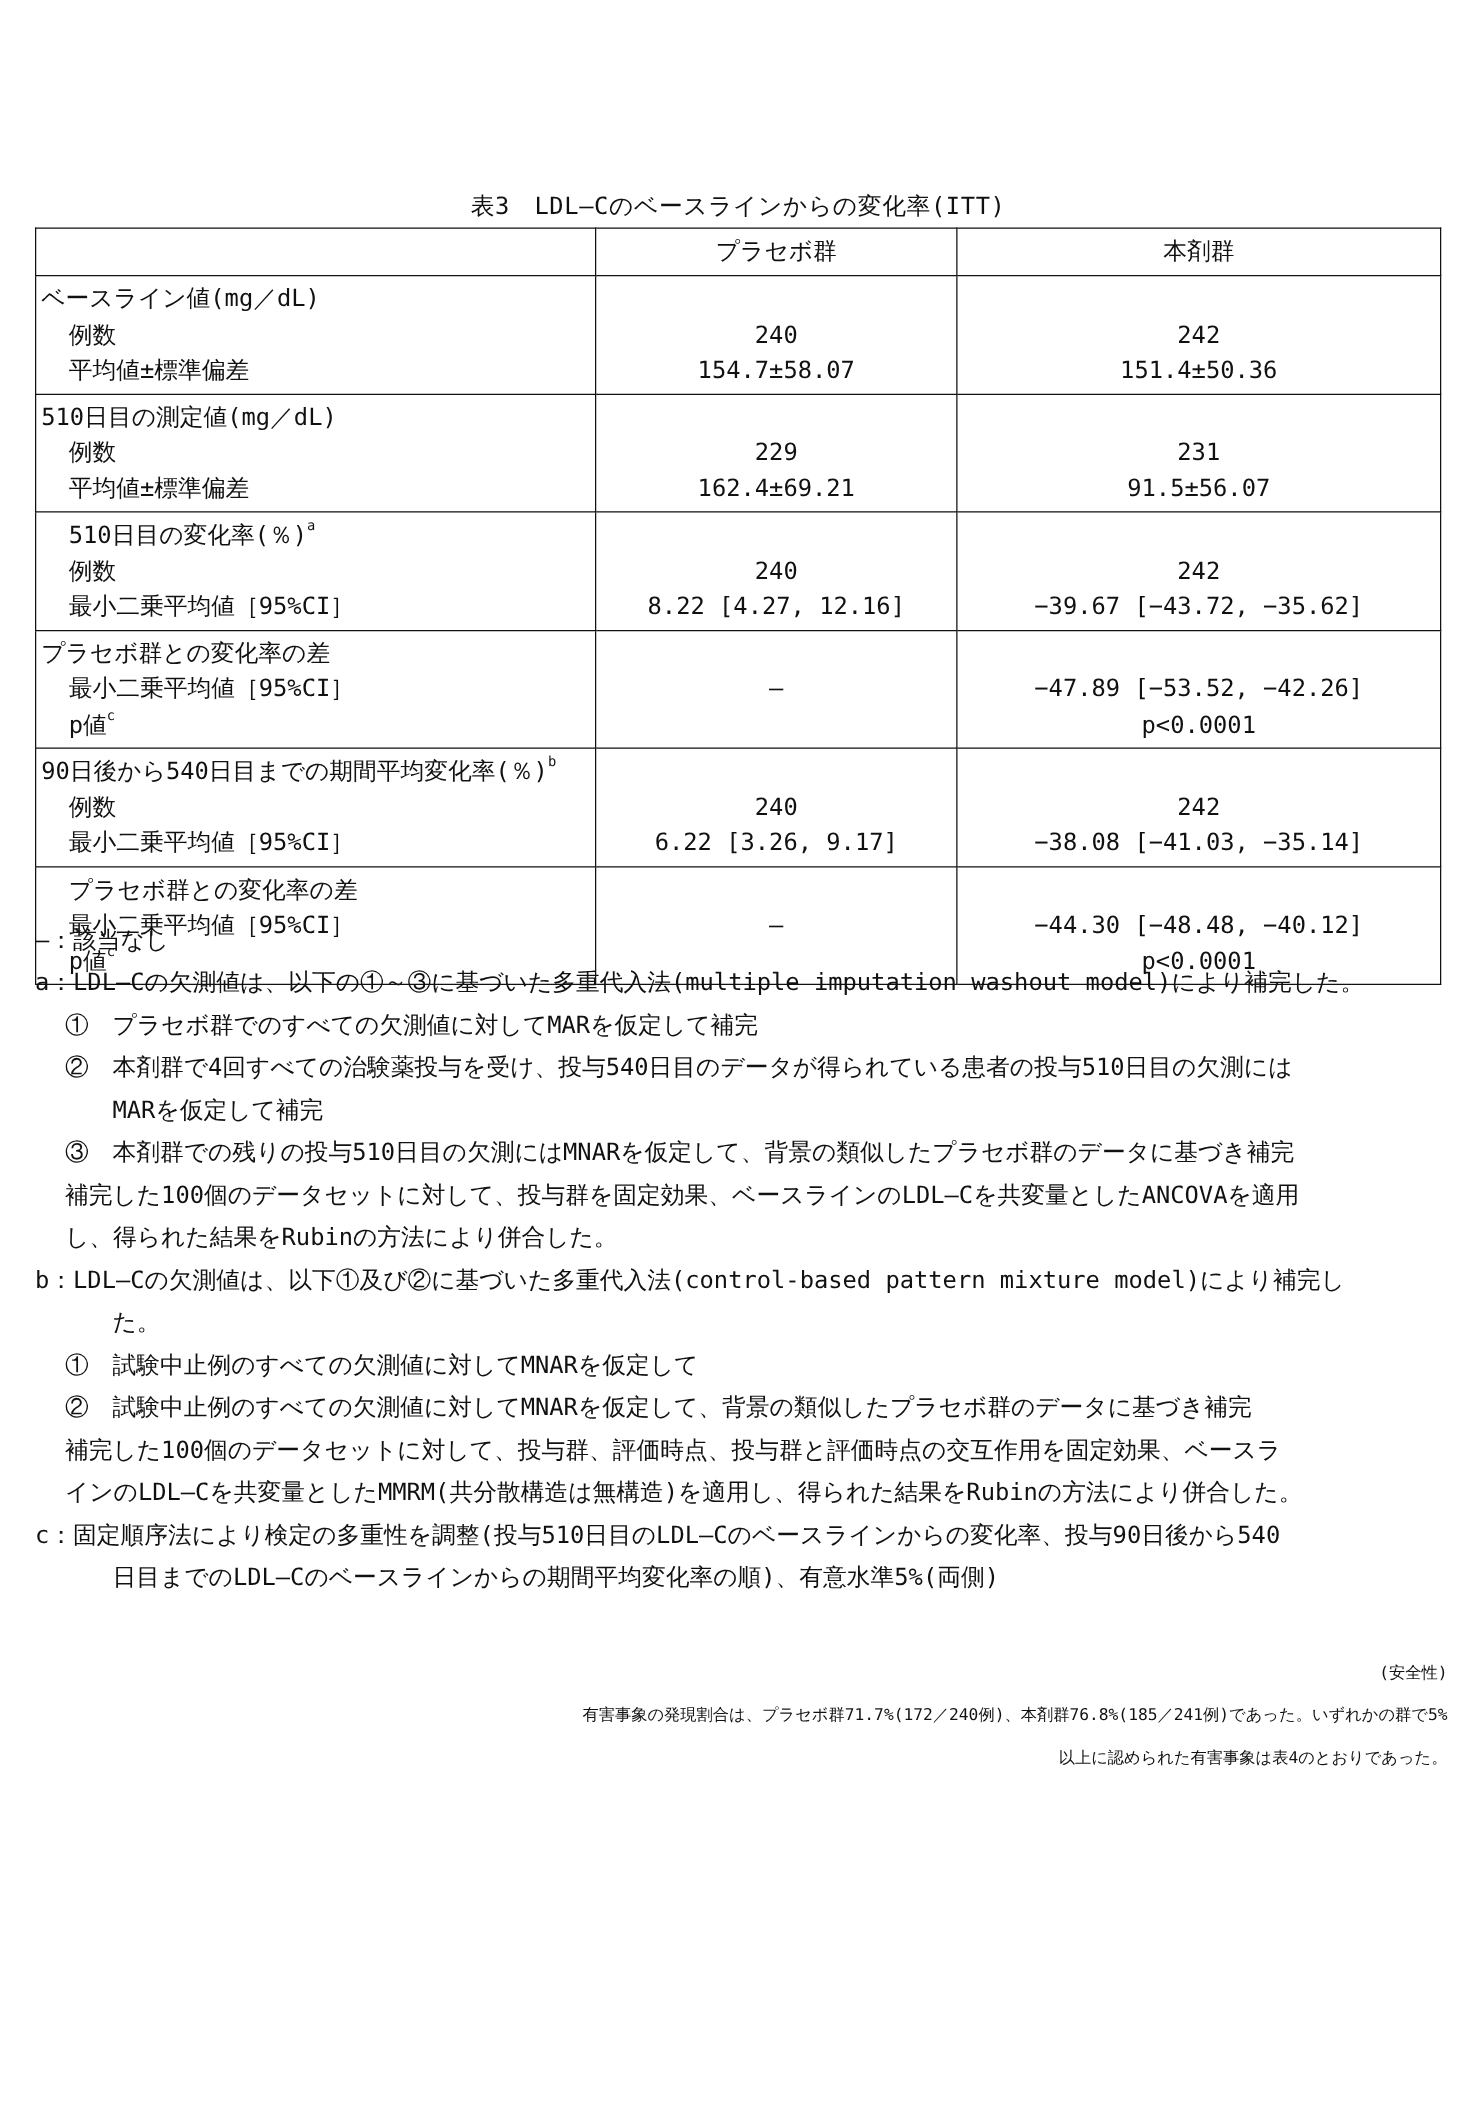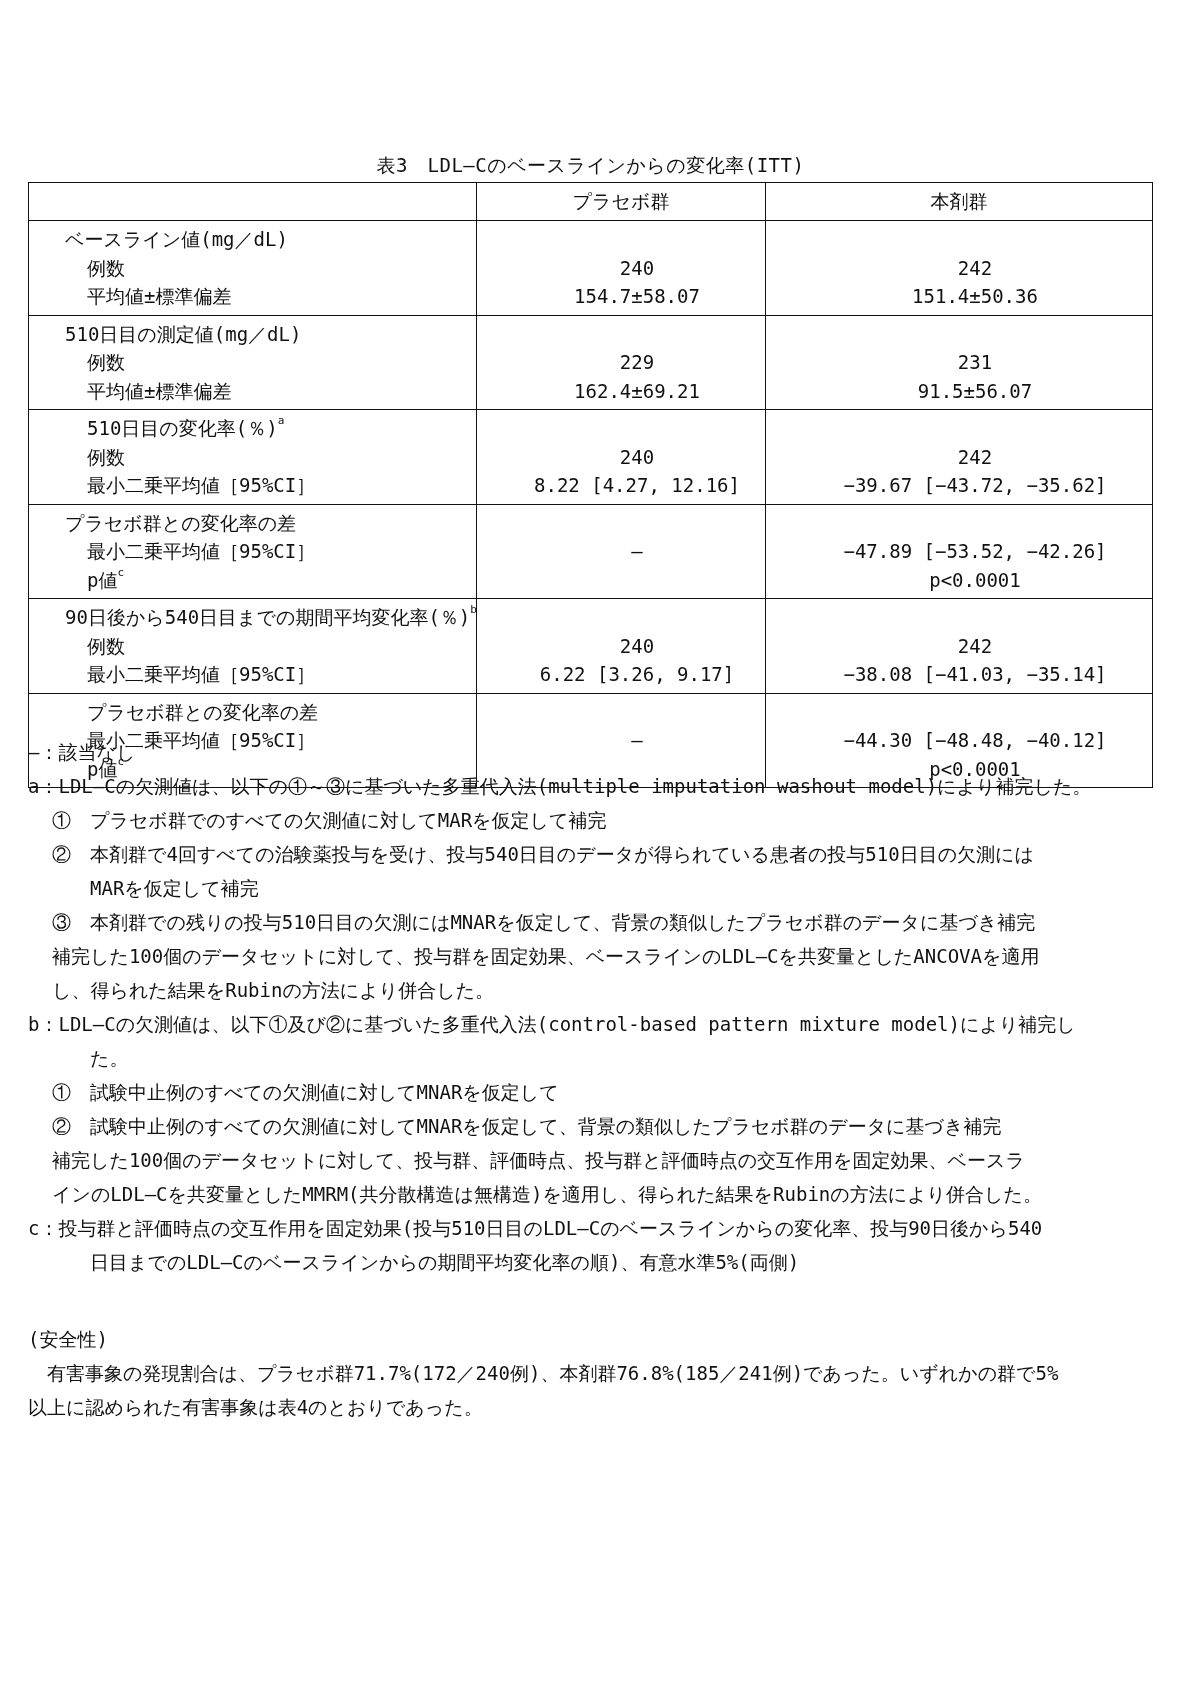--- a/index.html
+++ b/index.html
@@ -18,33 +18,33 @@
     border-collapse:collapse; table-layout:fixed;
   }
   table.main td, table.main th {
     border:1.5px solid #111; font-weight:normal; vertical-align:top;
     padding:4px; font-size:19px; line-height:28.5px;
   }
   table.main th { height:29px; text-align:center; line-height:29px; }
   td.label { padding-left:12px; }
   td.val { text-align:center; }
   .indent { padding-left:22px; display:block; }
-  .line { display:block; height:28.5px; white-space:nowrap;margin-left:32px; }
+  .line { display:block; height:28.5px; white-space:nowrap; }
   sup { font-size:11px; vertical-align:top; line-height:14px; }
   .notes {
     position:absolute; left:28px; top:735px; width:1130px;
     font-size:19px; line-height:34px;
   }
   .notes .row { white-space:nowrap; display:block; }
   .i1 { padding-left:24px; }
   .i2 { padding-left:62px; }
   .i3 { padding-left:24px; }
   .safety {
     position:absolute; left:28px; top:1322px; width:1130px;
-    font-size:19px; line-height:34px;
+    font-size:13px; line-height:34px;text-align:right;
   }
   .safety .row { display:block; white-space:nowrap; }
 </style>
 </head>
 <body>
 
 <div class="page">
 
   <div class="title">表3　LDL―Cのベースラインからの変化率(ITT)</div>
 
@@ -179,21 +179,21 @@
     <span class="row i2">MARを仮定して補完</span>
     <span class="row i1">③　本剤群での残りの投与510日目の欠測にはMNARを仮定して、背景の類似したプラセボ群のデータに基づき補完</span>
     <span class="row i3">補完した100個のデータセットに対して、投与群を固定効果、ベースラインのLDL―Cを共変量としたANCOVAを適用</span>
     <span class="row i3">し、得られた結果をRubinの方法により併合した。</span>
     <span class="row">b：LDL―Cの欠測値は、以下①及び②に基づいた多重代入法(control‑based pattern mixture model)により補完し</span>
     <span class="row i2">た。</span>
     <span class="row i1">①　試験中止例のすべての欠測値に対してMNARを仮定して</span>
     <span class="row i1">②　試験中止例のすべての欠測値に対してMNARを仮定して、背景の類似したプラセボ群のデータに基づき補完</span>
     <span class="row i3">補完した100個のデータセットに対して、投与群、評価時点、投与群と評価時点の交互作用を固定効果、ベースラ</span>
     <span class="row i3">インのLDL―Cを共変量としたMMRM(共分散構造は無構造)を適用し、得られた結果をRubinの方法により併合した。</span>
-    <span class="row">c：投与群と評価時点の交互作用を固定効果(投与510日目のLDL―Cのベースラインからの変化率、投与90日後から540</span>
+    <span class="row">c：固定順序法により検定の多重性を調整(投与510日目のLDL―Cのベースラインからの変化率、投与90日後から540</span>
     <span class="row i2">日目までのLDL―Cのベースラインからの期間平均変化率の順)、有意水準5%(両側)</span>
   </div>
 
   <div class="safety">
     <span class="row">(安全性)</span>
     <span class="row">　有害事象の発現割合は、プラセボ群71.7%(172／240例)、本剤群76.8%(185／241例)であった。いずれかの群で5%</span>
     <span class="row">以上に認められた有害事象は表4のとおりであった。</span>
   </div>
 
 </div>

